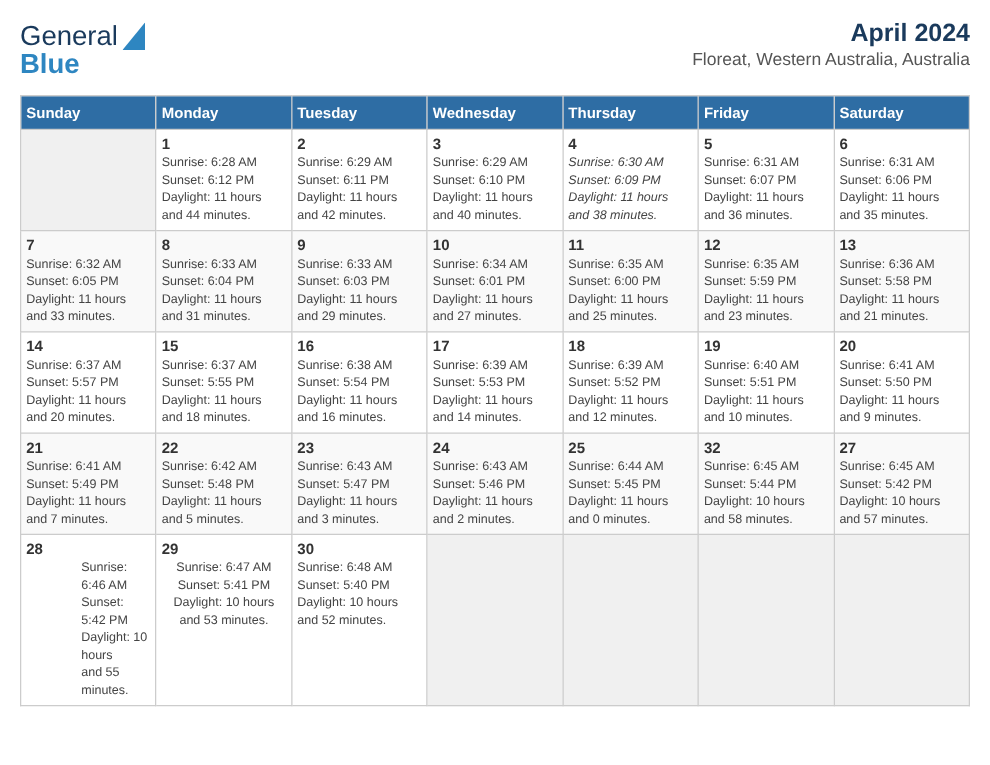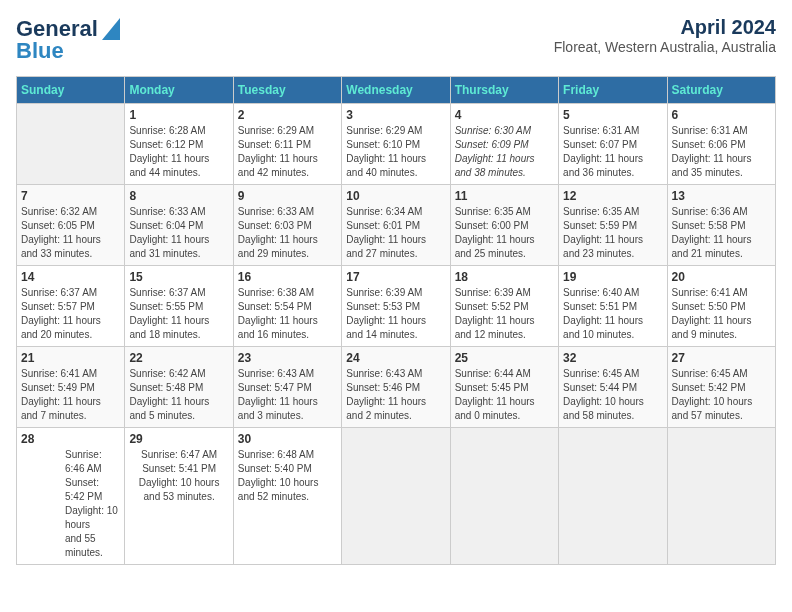--- a/index.html
+++ b/index.html
@@ -33,21 +33,21 @@
       font-size: 14px;
       color: #555;
     }
     .calendar {
       width: 100%;
       border-collapse: collapse;
       font-size: 11px;
     }
     .calendar th {
       background: #2e6da4;
-      color: #5eead4;
+      color: #ffffff;
       padding: 6px 4px;
       text-align: left;
       font-size: 12px;
       border: 1px solid #ccc;
     }
     .calendar td {
       border: 1px solid #ccc;
       vertical-align: top;
       padding: 4px;
       width: 108px;
@@ -80,21 +80,21 @@
     .logo-svg {
       margin-left: 2px;
     }
   </style>
 </head>
 <body>
 
 <div class="header">
   <div class="logo">
     <div class="logo-wrapper">
-      <span style="font-size:22px;font-weight:bold;color:#1a3a5c;">General</span>
+      <span style="font-size:22px;font-weight:normal;color:#1a3a5c;">General</span>
       <svg class="logo-svg" width="18" height="22" viewBox="0 0 18 22">
         <polygon points="0,22 18,22 18,0" fill="#2e86c1"></polygon>
       </svg>
     </div>
     <span style="font-size:22px;font-weight:bold;color:#2e86c1;display:block;margin-top:-4px;">Blue</span>
   </div>
   <div class="title-block">
     <div class="month-title">April 2024</div>
     <div class="location">Floreat, Western Australia, Australia</div>
   </div>

